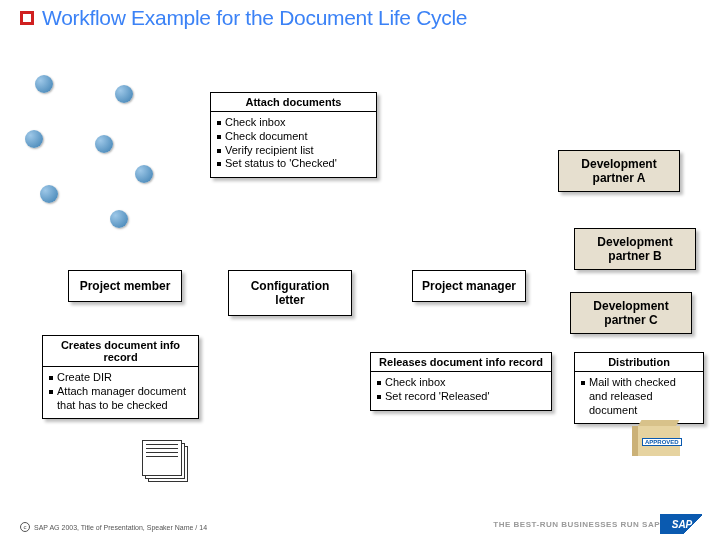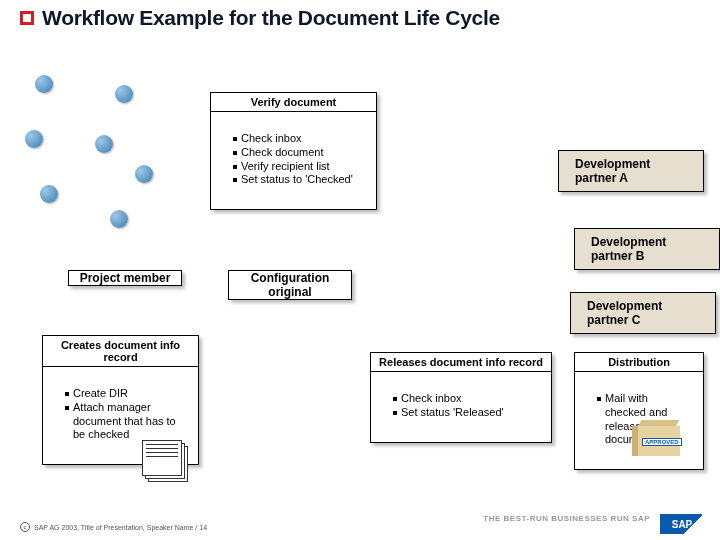--- a/index.html
+++ b/index.html
@@ -1,34 +1,34 @@
 <!DOCTYPE html>
 <html><head>
 <meta charset="utf-8">
 <style>
   html,body{margin:0;padding:0;width:720px;height:540px;font-family:Arial,Helvetica,sans-serif;background:#fff;overflow:hidden}
   .slide{position:relative;width:720px;height:540px}
   .title-bar{position:absolute;left:20px;top:6px;display:flex;align-items:center}
   .title-bullet{width:14px;height:14px;border:3px solid #d02020;box-sizing:border-box;margin-right:8px}
-  .title{font-size:21px;font-weight:700;color:#0f172a;letter-spacing:-.3px}
-  .label-box{position:absolute;background:#fff;border:1px solid #000;text-align:center;font-size:12px;font-weight:700;color:#000;padding:0 6px;box-shadow:3px 3px 3px rgba(0,0,0,.25)}
-  .partner{position:absolute;background:#e6dfcf;border:1px solid #000;font-size:12px;font-weight:700;color:#000;padding:6px 16px;box-shadow:3px 3px 3px rgba(0,0,0,.25)}
+  .title{font-size:21px;font-weight:400;color:#3b82f6;letter-spacing:-.3px}
+  .label-box{position:absolute;background:#fff;border:1px solid #000;text-align:center;font-size:12px;font-weight:700;color:#000;padding:8px 6px;box-shadow:3px 3px 3px rgba(0,0,0,.25)}
+  .partner{position:absolute;background:#e6dfcf;border:1px solid #000;text-align:center;font-size:12px;font-weight:700;color:#000;padding:6px 4px;box-shadow:3px 3px 3px rgba(0,0,0,.25)}
   .task{position:absolute;background:#fff;border:1px solid #000;font-size:11px;color:#000;box-shadow:3px 3px 3px rgba(0,0,0,.25)}
   .task-head{border-bottom:1px solid #000;font-weight:700;text-align:center;padding:3px 4px}
   .task-body{padding:4px 6px 6px}
-  .bullets{list-style:none;margin:16px;padding:0}
+  .bullets{list-style:none;margin:0;padding:0}
   .bullets li{position:relative;padding-left:8px;line-height:1.25}
   .bullets li:before{content:"";position:absolute;left:0;top:5px;width:4px;height:4px;background:#000}
   .net-bg{position:absolute;left:25px;top:75px;width:130px;height:160px}
   .node{position:absolute;width:18px;height:18px;border-radius:50%;background:radial-gradient(circle at 30% 30%,#9ec8e8,#3a7db0);box-shadow:1px 1px 2px rgba(0,0,0,.3)}
   .footer{position:absolute;left:20px;bottom:8px;font-size:7px;color:#555;display:flex;align-items:center;gap:4px}
   .copy{width:8px;height:8px;border:1px solid #555;border-radius:50%;display:inline-flex;align-items:center;justify-content:center;font-size:6px}
-  .brand{position:absolute;right:18px;bottom:6px;display:flex;align-items:flex-start;gap:10px}
+  .brand{position:absolute;right:18px;bottom:6px;display:flex;align-items:center;gap:0}
   .brand-txt{font-size:8px;font-weight:700;color:#9a9a9a;letter-spacing:.5px}
-  .sap-logo{width:42px;height:20px;background:linear-gradient(135deg,#0a5ab0 0%,#0a5ab0 70%,#fff 70%);display:flex;align-items:center;justify-content:center;color:#fff;font-weight:900;font-size:10px;padding-left:2px;box-sizing:border-box}
+  .sap-logo{width:42px;height:20px;background:linear-gradient(135deg,#0a5ab0 0%,#0a5ab0 70%,#fff 70%);display:flex;align-items:center;justify-content:center;color:#fff;font-weight:900;font-size:10px;font-style:italic;padding-left:2px;box-sizing:border-box}
   .doc-stack{position:absolute;width:46px;height:42px}
   .sheet{position:absolute;width:38px;height:34px;background:#fff;border:1px solid #333}
   .sheet .ln{height:1px;background:#333;margin:3px 3px 0}
   .package{position:absolute;width:50px;height:38px}
   .package .top{position:absolute;left:6px;top:0;width:38px;height:12px;background:#d8c28a;transform:skewX(-30deg)}
   .package .side{position:absolute;left:0;top:6px;width:42px;height:30px;background:#cbb177}
   .package .face{position:absolute;left:6px;top:6px;width:42px;height:30px;background:#e6d3a0}
   .approved{position:absolute;left:10px;top:18px;font-size:6px;font-weight:700;color:#0a5ab0;border:1px solid #0a5ab0;padding:0 2px;background:#fff}
 </style>
 </head>
@@ -45,54 +45,55 @@
     <div class="node" style="left:10px;top:0"></div>
     <div class="node" style="left:90px;top:10px"></div>
     <div class="node" style="left:0;top:55px"></div>
     <div class="node" style="left:70px;top:60px"></div>
     <div class="node" style="left:110px;top:90px"></div>
     <div class="node" style="left:15px;top:110px"></div>
     <div class="node" style="left:85px;top:135px"></div>
   </div>
 
   <div class="task" style="left:210px;top:92px;width:165px">
-    <div class="task-head">Verify document</div>
+    <div class="task-head">Attach documents</div>
     <div class="task-body">
       <ul class="bullets">
         <li>Check inbox</li>
         <li>Check document</li>
         <li>Verify recipient list</li>
         <li>Set status to 'Checked'</li>
       </ul>
     </div>
   </div>
 
   <div class="partner" style="left:558px;top:150px;width:112px">Development partner A</div>
   <div class="partner" style="left:574px;top:228px;width:112px">Development partner B</div>
   <div class="partner" style="left:570px;top:292px;width:112px">Development partner C</div>
 
   <div class="label-box" style="left:68px;top:270px;width:100px">Project member</div>
-  <div class="label-box" style="left:228px;top:270px;width:110px">Configuration original</div>
+  <div class="label-box" style="left:228px;top:270px;width:110px">Configuration letter</div>
+  <div class="label-box" style="left:412px;top:270px;width:100px">Project manager</div>
 
   <div class="task" style="left:42px;top:335px;width:155px">
     <div class="task-head">Creates document info record</div>
     <div class="task-body">
       <ul class="bullets">
         <li>Create DIR</li>
         <li>Attach manager document that has to be checked</li>
       </ul>
     </div>
   </div>
 
   <div class="task" style="left:370px;top:352px;width:180px">
     <div class="task-head">Releases document info record</div>
     <div class="task-body">
       <ul class="bullets">
         <li>Check inbox</li>
-        <li>Set status 'Released'</li>
+        <li>Set record 'Released'</li>
       </ul>
     </div>
   </div>
 
   <div class="task" style="left:574px;top:352px;width:128px">
     <div class="task-head">Distribution</div>
     <div class="task-body">
       <ul class="bullets">
         <li>Mail with checked and released document</li>
       </ul>

